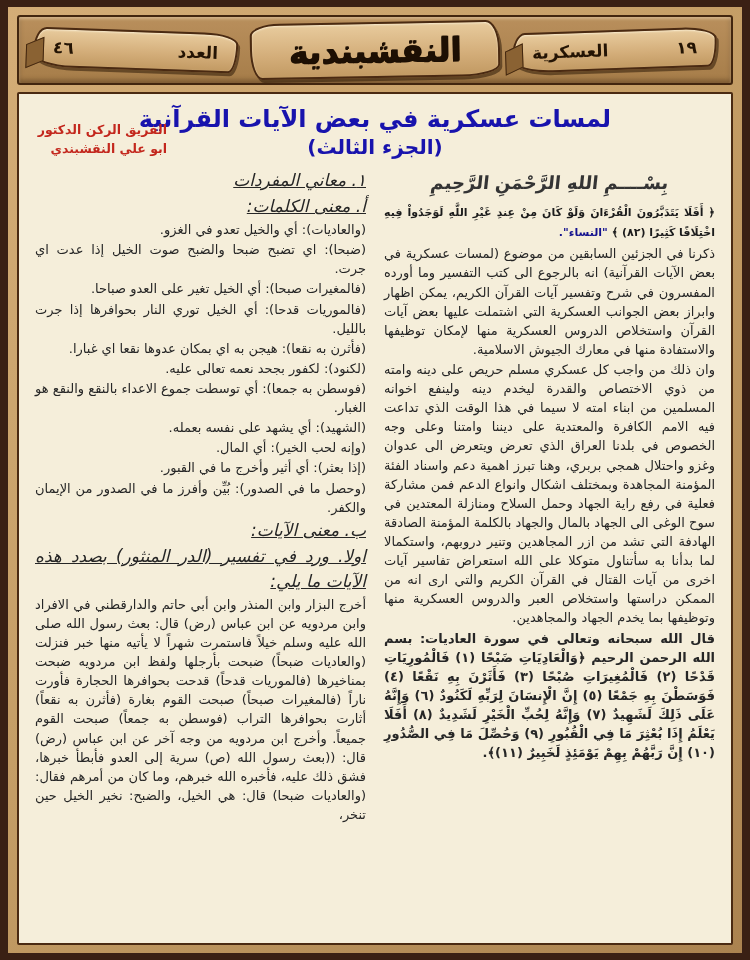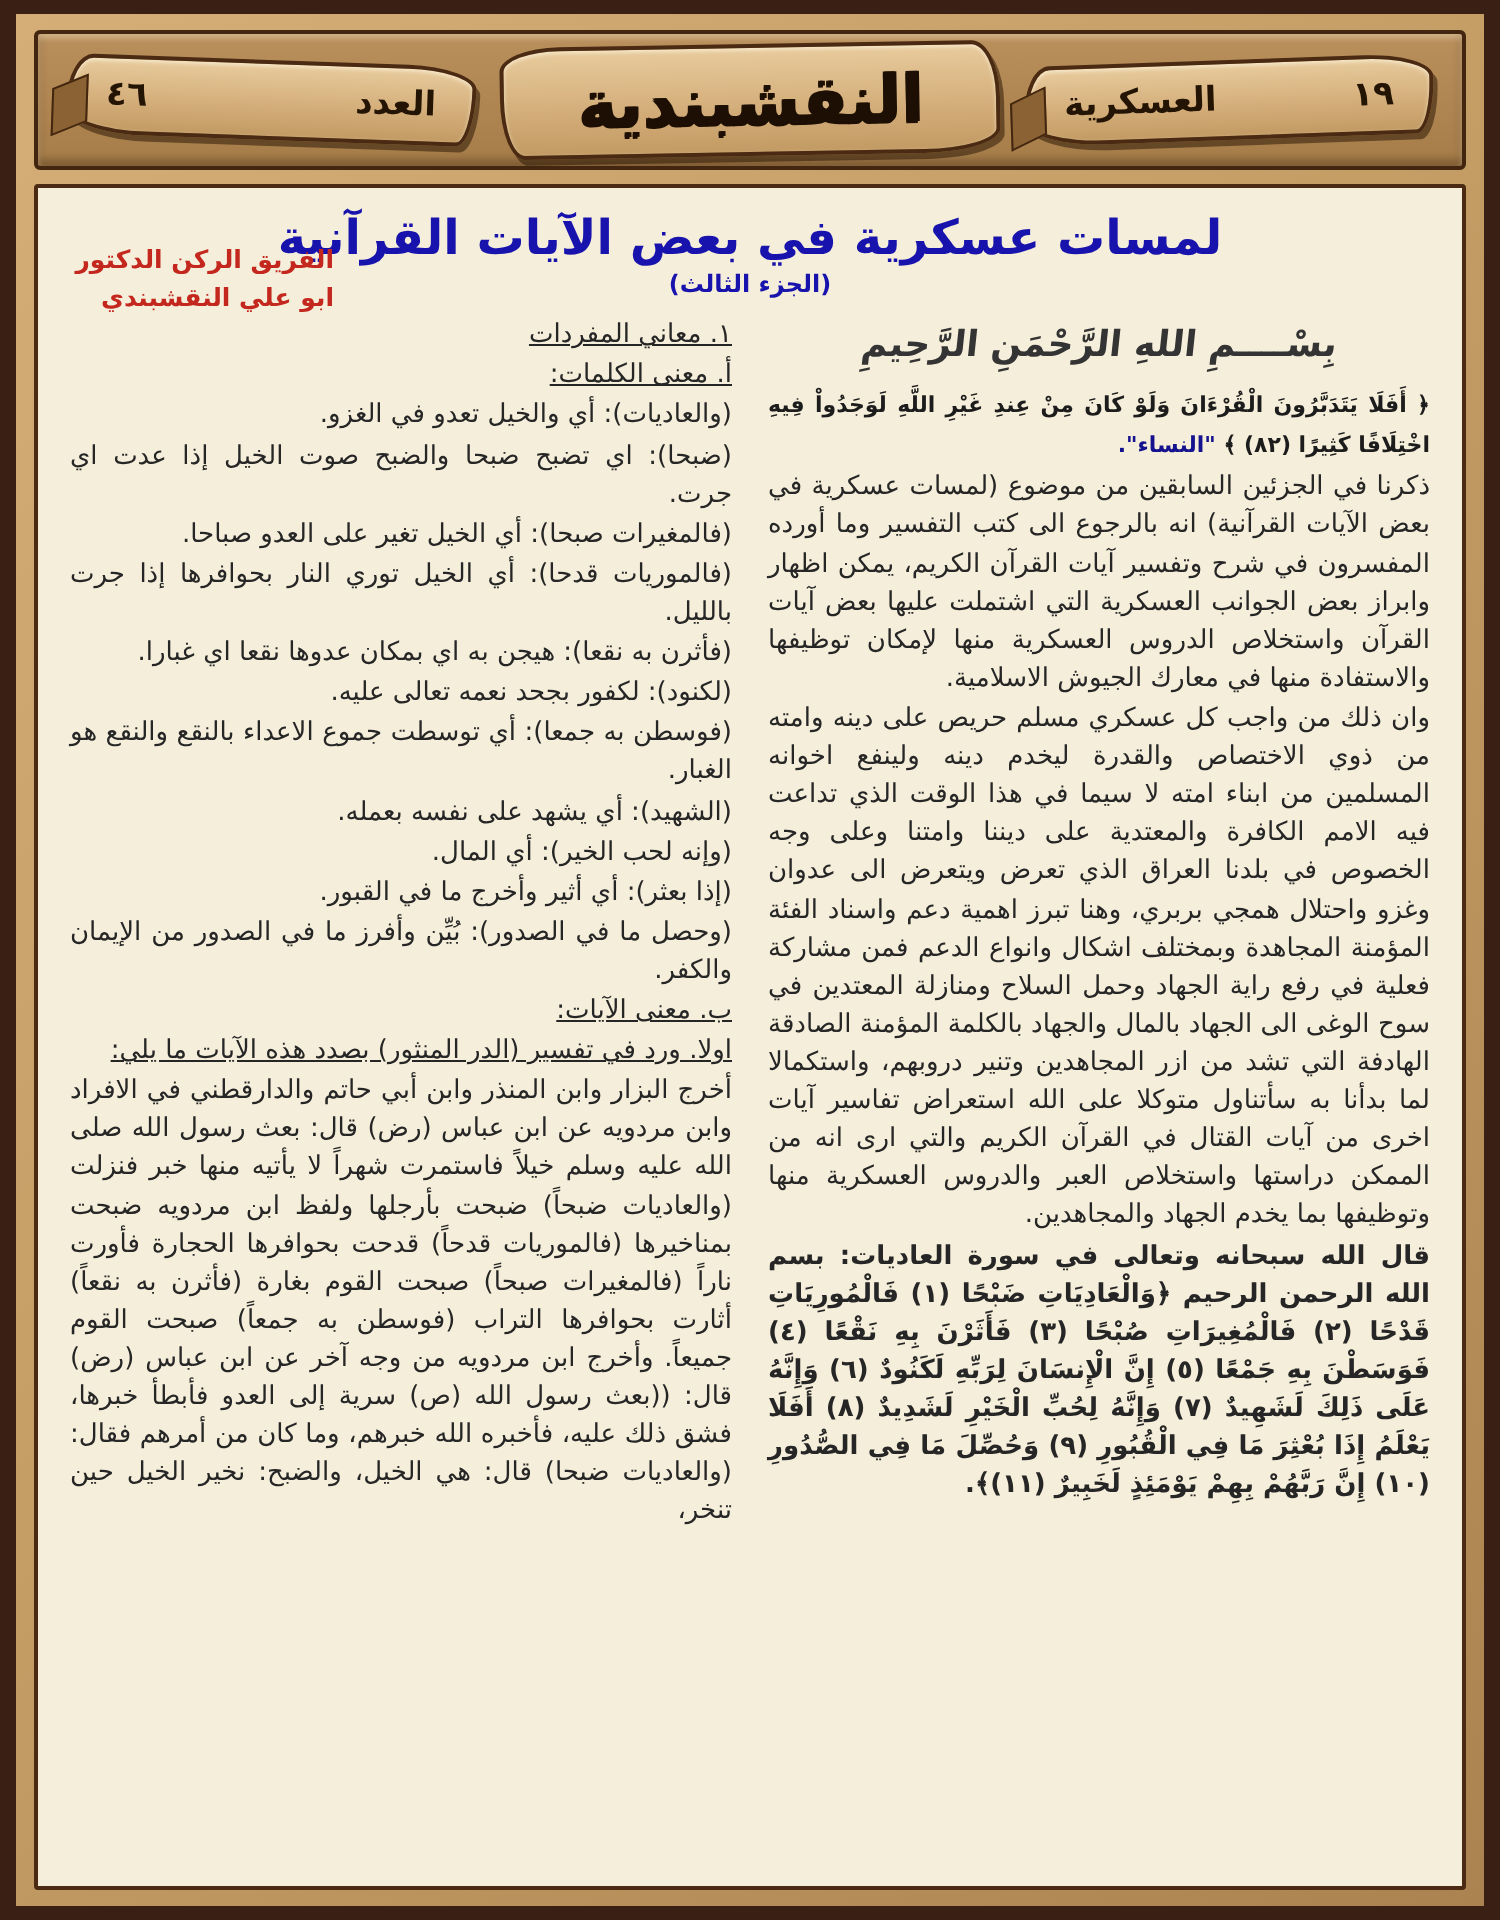--- a/index.html
+++ b/index.html
@@ -85,42 +85,42 @@
     width:130px;
     color:#c3271d;
     font-size:12.5px; font-weight:bold;
     text-align:right; line-height:1.55;
   }
   .title-block{ text-align:center; margin-bottom:8px; }
   .title{
     color:#1813ad; font-weight:bold; font-size:24px; line-height:1.3;
   }
   .subtitle{
-    color:#1813ad; font-weight:bold; font-size:12px; line-height:1.25;
+    color:#1813ad; font-weight:bold; font-size:20px; line-height:1.25;
   }
   .columns{
     display:flex; direction:rtl; gap:18px;
     font-size:13px; line-height:1.47;
     color:#262626;
     text-align:justify;
   }
   .col{ flex:1 1 0; min-width:0; }
   .col p{ margin:0 0 1px; text-align:justify; }
   .basmala{
     text-align:center; font-size:18px; font-weight:bold;
     color:#343434; margin:2px 0 6px;
     transform:skewX(-6deg);
   }
   .verse{
     font-size:11px; line-height:1.85; font-weight:bold;
     color:#1c1c1c; margin-bottom:4px;
   }
   .verse-ref{ color:#14128f; font-weight:bold; }
   .u{ text-decoration:underline; }
-  .lc-heading{ font-size:13px; margin:0 0 1px; }
+  .lc-heading{ font-size:17px; margin:0 0 1px;font-style:italic; }
   .quran-inline{ font-weight:bold; }
 </style>
 </head>
 <body>
 
 <div class="page">
   <div class="frame">
 
     <div class="header-strip">
       <div class="ribbon ribbon-side tilt-l">

